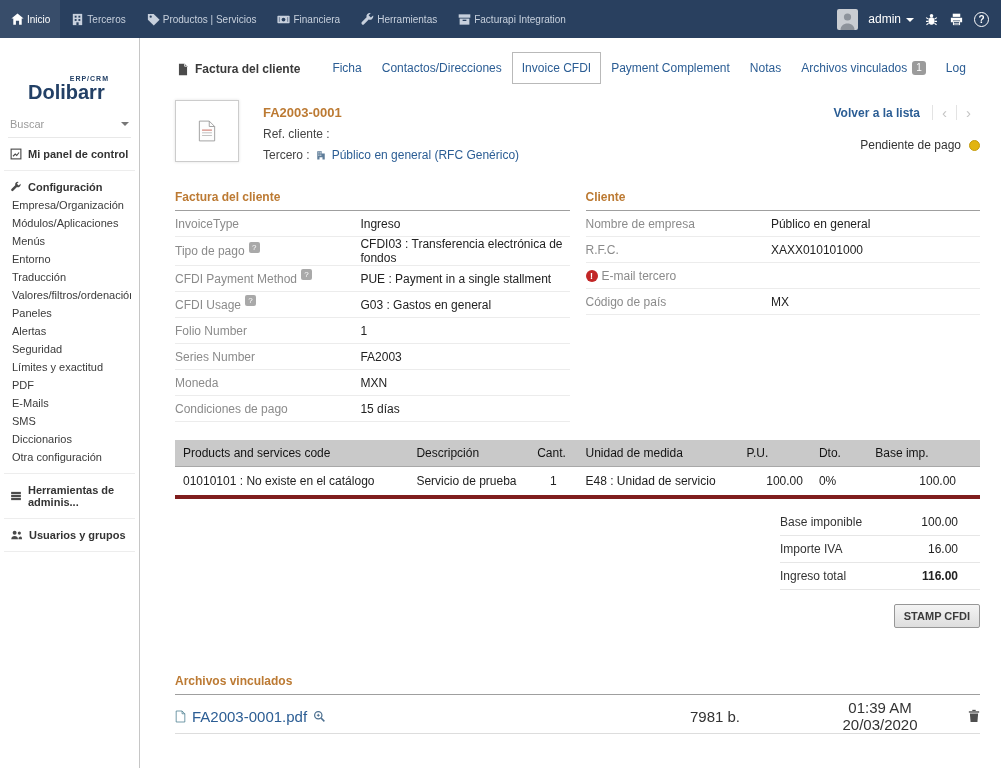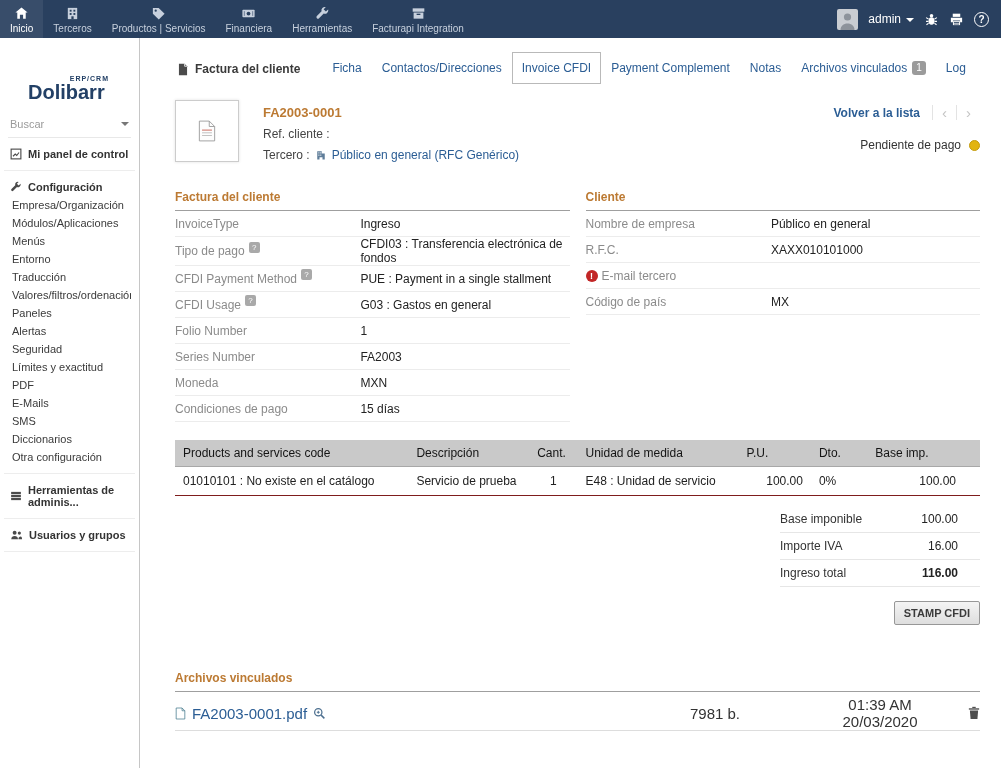--- a/index.html
+++ b/index.html
@@ -8,21 +8,21 @@
     width:1001px; height:768px; overflow:hidden; position:relative;
     font-family:"Liberation Sans","DejaVu Sans",sans-serif;
     font-size:12px; color:#333; background:#fff;
   }
   a { text-decoration:none; }
 
   
   .topbar { position:absolute; top:0; left:0; right:0; height:38px;
     background:#29405f; display:flex; justify-content:space-between; align-items:stretch; z-index:5; }
   .tb-left { display:flex; }
-  .tb-item { display:flex; flex-direction:column; align-items:center; justify-content:center;
+  .tb-item { display:flex; flex-direction:row; align-items:center; justify-content:center;
     padding:3px 10px 2px; color:#c7d0dd; gap:2px; cursor:pointer; }
   .tb-item.active { color:#fff; background:rgba(255,255,255,0.07); }
   .tb-label { font-size:10px; white-space:nowrap; }
   .tb-icon svg { display:block; }
   .tb-right { display:flex; align-items:center; gap:10px; padding-right:12px; color:#fff; }
   .avatar { width:21px; height:21px; border-radius:2px; overflow:hidden; cursor:pointer; }
   .tb-user { color:#fff; font-size:12px; display:flex; align-items:center; gap:5px; cursor:pointer; }
   .caret { width:0; height:0; border-left:4px solid transparent; border-right:4px solid transparent;
     border-top:4px solid #fff; margin-top:2px; }
   .tb-ic { display:flex; color:#fff; cursor:pointer; }
@@ -97,21 +97,21 @@
   .help-ic::before { content:"?"; }
   .warn-ic { width:12px; height:12px; background:#c22626; border-radius:50%; color:#fff;
     display:inline-flex; align-items:center; justify-content:center; font-size:9px;
     font-weight:bold; flex:0 0 auto; }
   .warn-ic::before { content:"!"; }
 
   
   table.lines { width:100%; border-collapse:collapse; margin-top:18px; font-size:12px; }
   .lines th { background:#c9c9c9; color:#141414; font-weight:normal; text-align:left;
     padding:6px 8px; border-bottom:1px solid #a8a8a8; }
-  .lines td { padding:7px 8px; border-bottom:1px solid #7f1d1d; color:#222; background:#fff; }
+  .lines td { padding:7px 8px; border-bottom:4px solid #7f1d1d; color:#222; background:#fff; }
   .ar { text-align:right; }
   .ac { text-align:center; }
   .pad-r { padding-right:24px !important; }
 
   
   .totals { width:200px; margin-left:auto; margin-top:10px; font-size:12px; }
   .trow { display:flex; justify-content:space-between; align-items:center; height:27px;
     border-bottom:1px solid #e6e6e6; padding-right:22px; }
   .tlabel { color:#333; }
   .tval { color:#222; }

